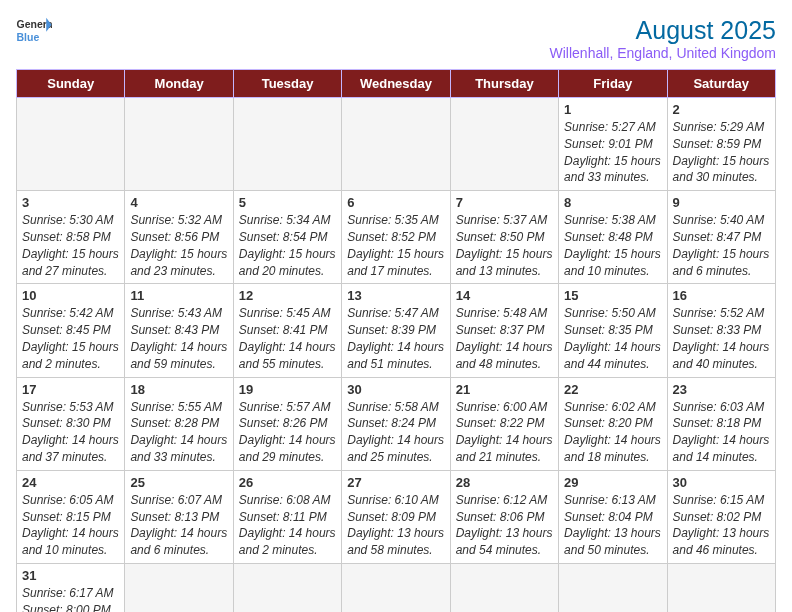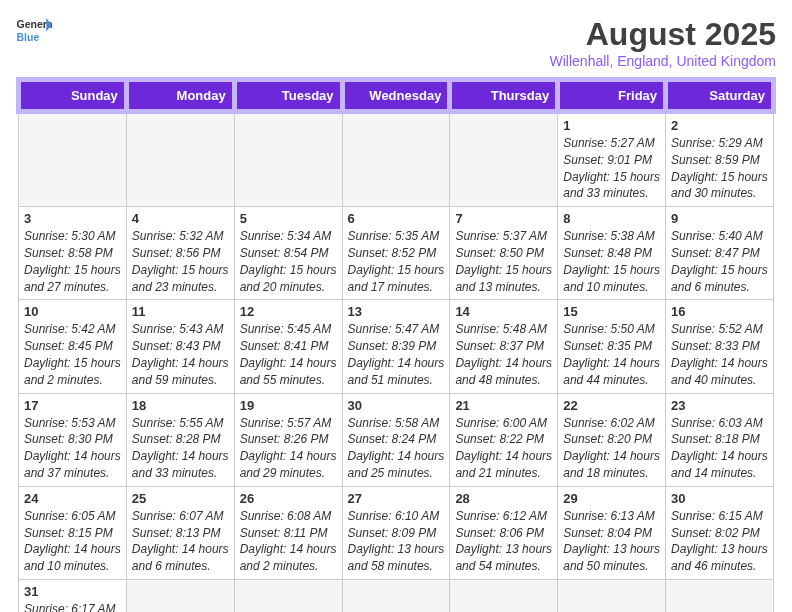--- a/index.html
+++ b/index.html
@@ -22,41 +22,41 @@
       gap: 4px;
     }
     .logo-icon {
       width: 36px;
       height: 28px;
     }
     .title-block {
       text-align: right;
     }
     .month-title {
-      font-size: 32px;
-      font-weight: bold;
-      color: #404040;
+      font-size: 25px;
+      font-weight: normal;
+      color: #0369a1;
     }
     .subtitle {
       font-size: 14px;
       color: #8b5cf6;
     }
     .calendar {
       width: 100%;
       border-collapse: collapse;
       border: 1px solid #ccc;
     }
     .calendar th {
-      background: #6d28d9;
+      background: #7f1d1d;
       color: #fff;
       font-size: 13px;
       font-weight: bold;
       padding: 6px 6px;
-      text-align: right;
-      border: 5px solid #c4b5fd;
+      text-align: center;
+      border: 1px solid #c4b5fd;
     }
     .calendar td {
       border: 1px solid #ccc;
       vertical-align: top;
       padding: 4px 5px;
       width: calc(100% / 7);
       min-height: 80px;
       font-size: 10.5px;
       color: #333;
       background: #fff;

